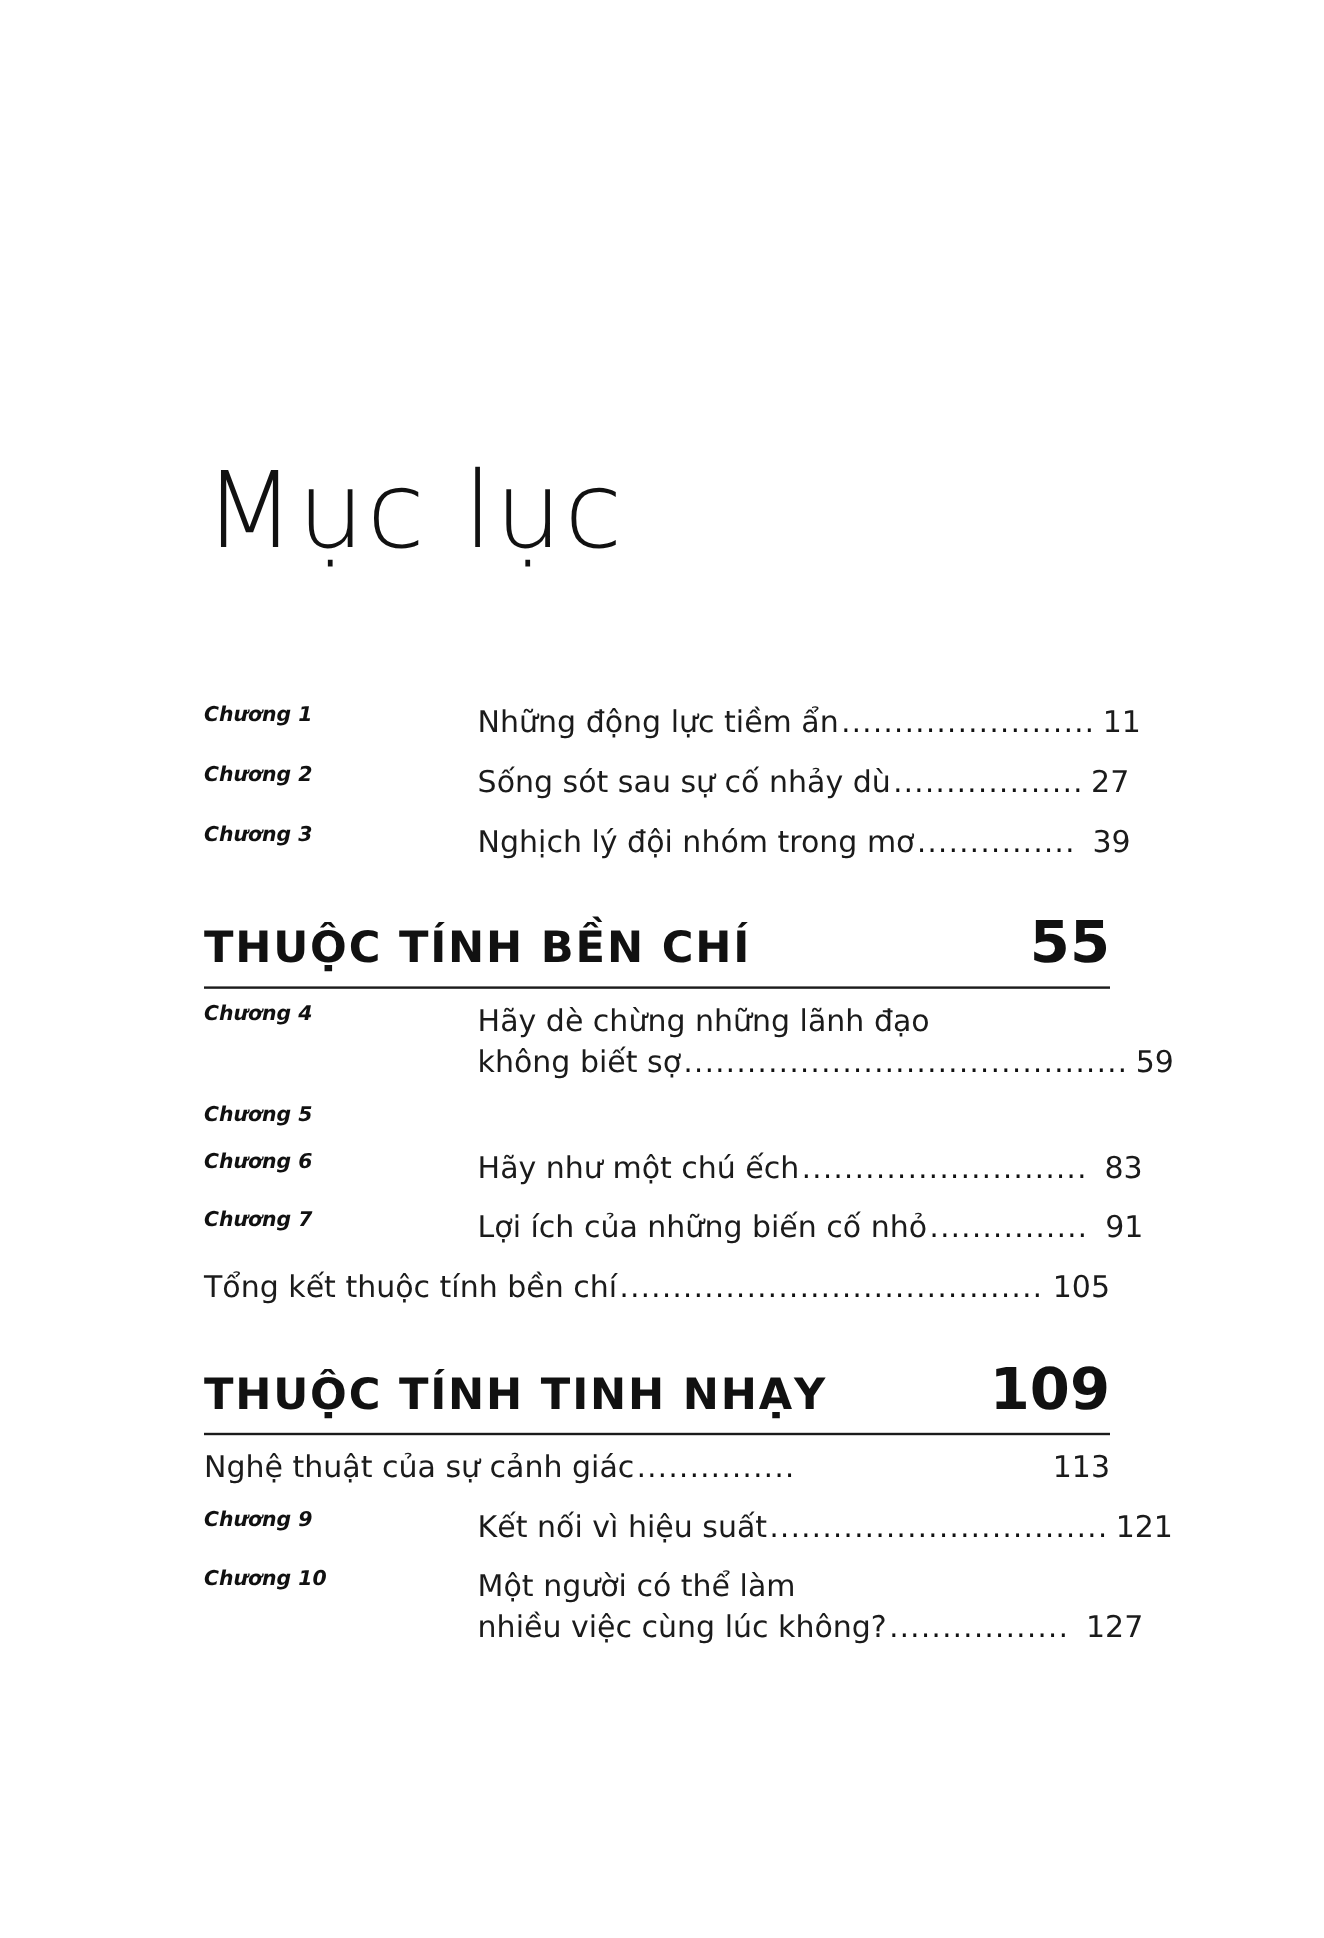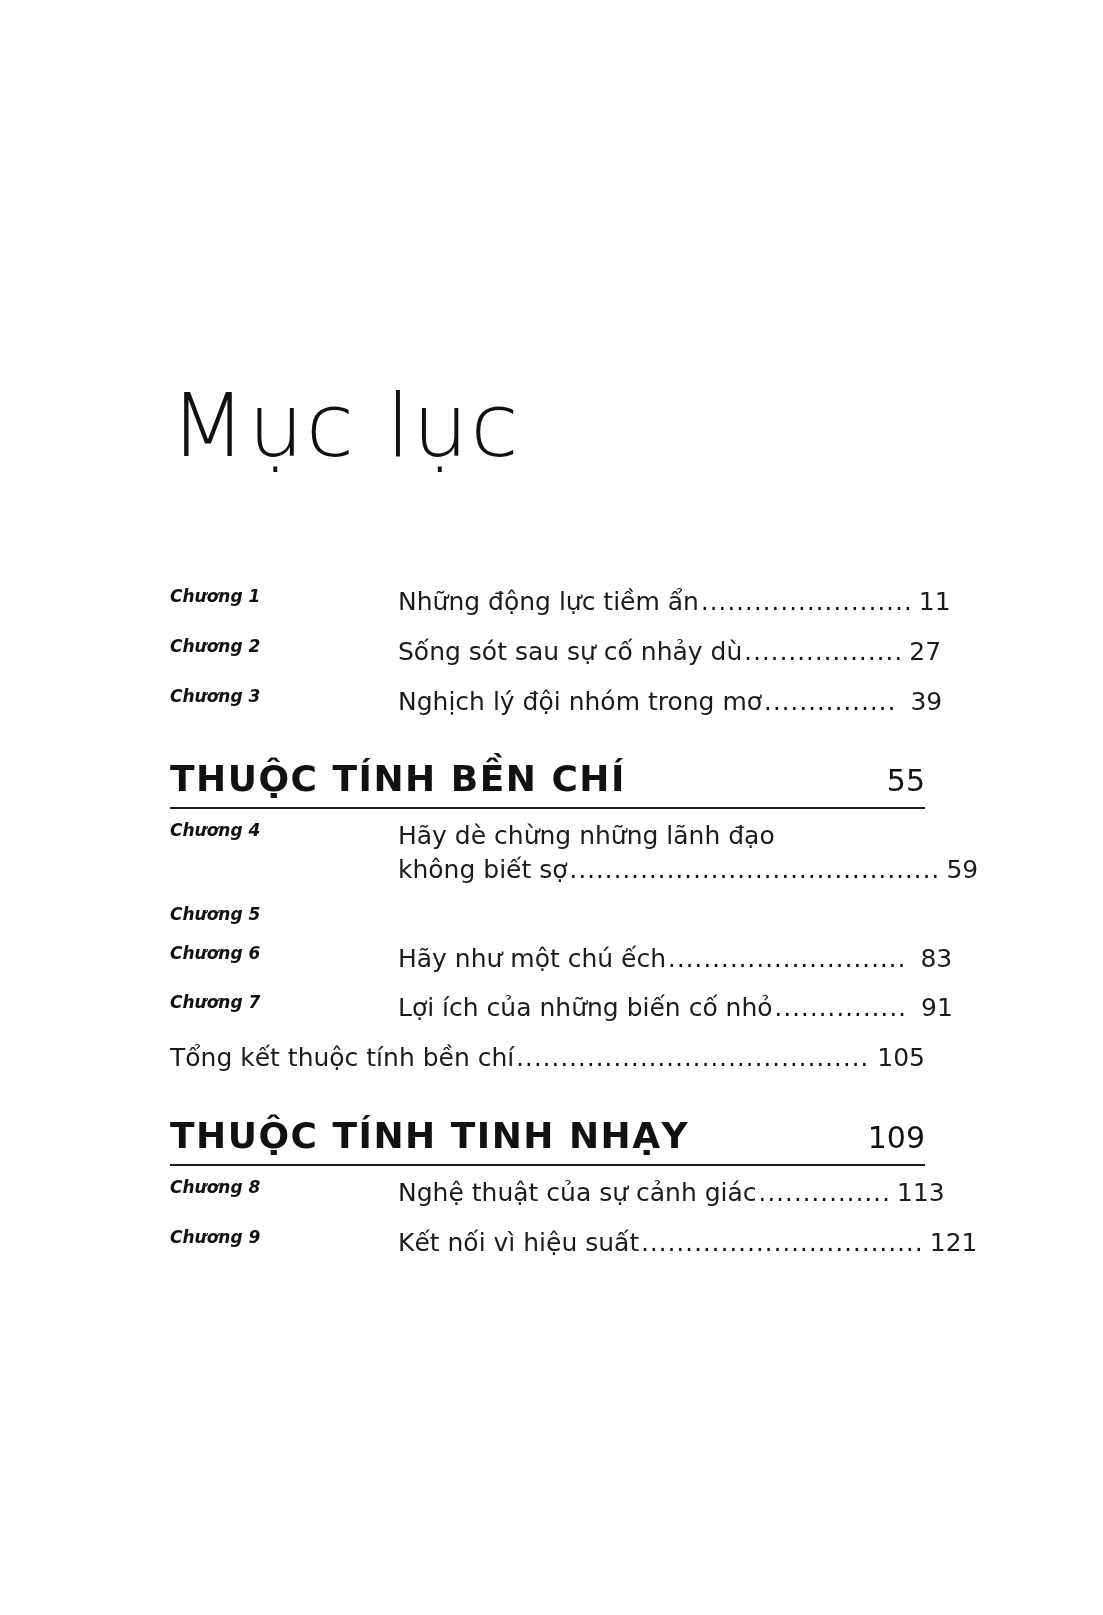--- a/index.html
+++ b/index.html
@@ -113,22 +113,22 @@
     border-bottom: 2px solid #1b1b1b;
   }
   .section-name {
     font-size: 36px;
     font-weight: 700;
     letter-spacing: 1.5px;
     text-transform: uppercase;
     color: #111;
   }
   .section-page {
-    font-size: 30px;
-    font-weight: 400;
+    font-size: 48px;
+    font-weight: 700;
     color: #111;
   }
   .after-section {
     margin-top: 10px;
   }
   .row.summary .titlewrap {
     width: 100%;
   }
   .row.summary .t {
     font-style: normal;
@@ -225,34 +225,48 @@
             </div>
           </div>
         </div>
         <div class="section">
           <div class="section-inner">
             <span class="section-name">THUỘC TÍNH TINH NHẠY</span>
             <span class="section-page">109</span>
           </div>
         </div>
         <div class="row after-section">
-          <div class="label">Chương 8</div>
           <div class="titlewrap">
             <div class="line">
               <span class="t">Nghệ thuật của sự cảnh giác</span>
               <span class="dots">...............</span>
               <span class="pg">113</span>
             </div>
           </div>
         </div>
         <div class="row">
           <div class="label">Chương 9</div>
           <div class="titlewrap">
             <div class="line">
               <span class="t">Kết nối vì hiệu suất</span>
               <span class="dots">................................</span>
               <span class="pg">121</span>
             </div>
           </div>
         </div>
+        <div class="row">
+          <div class="label">Chương 10</div>
+          <div class="titlewrap">
+            <div class="line">
+              <span class="t">Một người có thể làm</span>
+              <span class="dots blank"></span>
+              <span class="pg"></span>
+            </div>
+            <div class="line">
+              <span class="t">nhiều việc cùng lúc không?</span>
+              <span class="dots">.................</span>
+              <span class="pg"> 127</span>
+            </div>
+          </div>
+        </div>
       </div>
   </div>
 </div>
 
 </body></html>

